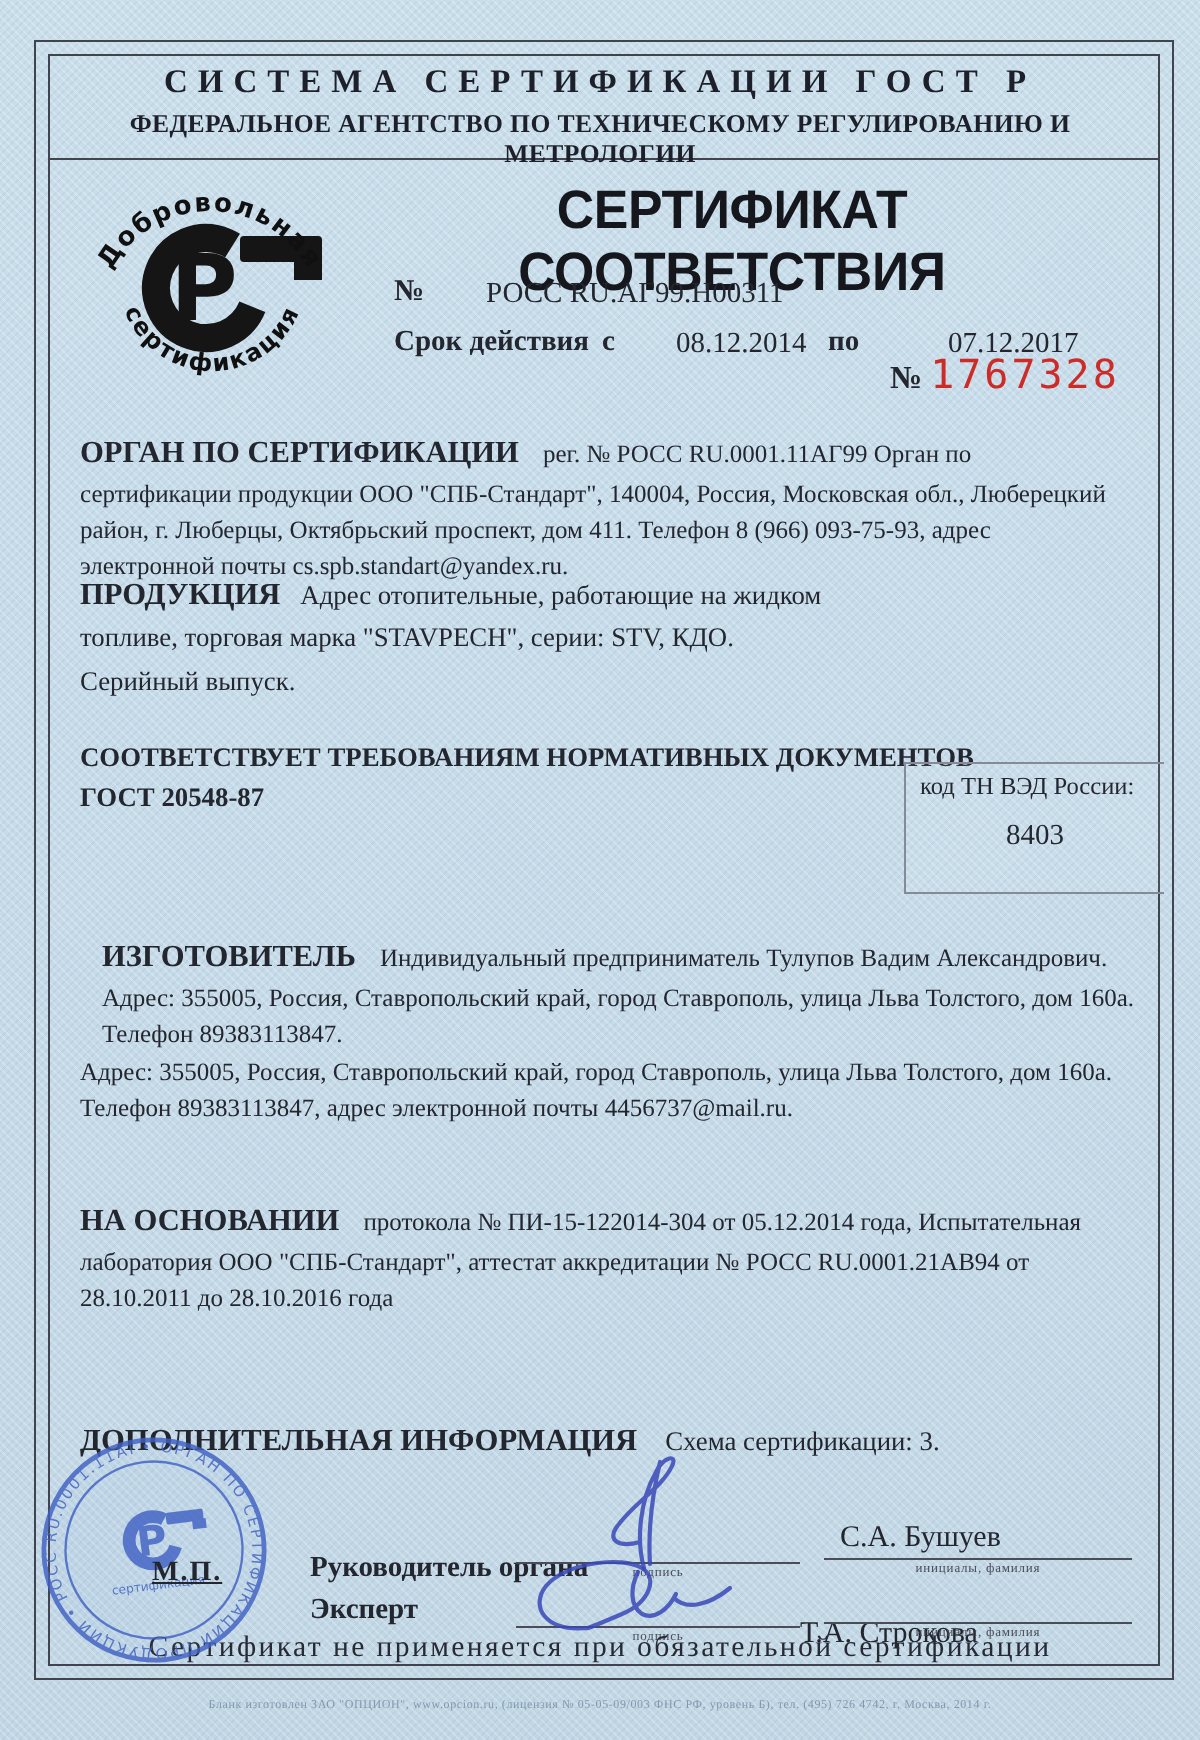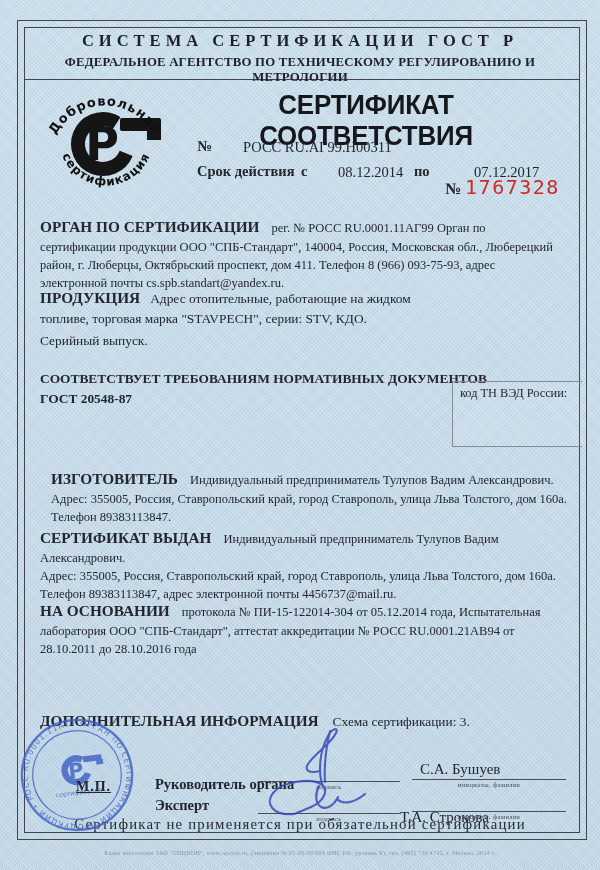--- a/index.html
+++ b/index.html
@@ -135,30 +135,30 @@
     <p style="margin:0;"><span class="lbl">ПРОДУКЦИЯ</span><span>Адрес отопительные, работающие на жидком топливе, торговая марка "STAVPECH", серии: STV, КДО.</span></p>
     <div class="prod-line2">Серийный выпуск.</div>
   </div>
 
 
   <div class="abs conf1">СООТВЕТСТВУЕТ ТРЕБОВАНИЯМ НОРМАТИВНЫХ ДОКУМЕНТОВ</div>
   <div class="abs conf2">ГОСТ 20548-87</div>
 
   <div class="abs code-box box-tnved">
     <div class="clbl">код ТН ВЭД России:</div>
+    <div class="cval">8403</div>
   </div>
 
   <div class="abs sec sec-man">
     <p style="margin:0;"><span class="lbl">ИЗГОТОВИТЕЛЬ</span><span>Индивидуальный предприниматель Тулупов Вадим Александрович.</span></p>
     <div>Адрес: 355005, Россия, Ставропольский край, город Ставрополь, улица Льва Толстого, дом 160а.</div>
     <div>Телефон 89383113847.</div>
   </div>
 
   <div class="abs sec sec-iss">
-    <p style="margin:0;"><span class="lbl">СЕРТИФИКАТ ВЫДАН</span><span>Индивидуальный предприниматель Тулупов Вадим Александрович.</span></p>
     <div>Адрес: 355005, Россия, Ставропольский край, город Ставрополь, улица Льва Толстого, дом 160а.</div>
     <div>Телефон 89383113847, адрес электронной почты 4456737@mail.ru.</div>
   </div>
 
   <p class="abs sec sec-bas"><span class="lbl">НА ОСНОВАНИИ</span><span>протокола № ПИ-15-122014-304 от 05.12.2014 года, Испытательная лаборатория ООО "СПБ-Стандарт", аттестат аккредитации № РОСС RU.0001.21АВ94 от 28.10.2011 до 28.10.2016 года</span></p>
 
   <p class="abs sec sec-add"><span class="lbl">ДОПОЛНИТЕЛЬНАЯ ИНФОРМАЦИЯ</span><span>Схема сертификации: 3.</span></p>
 
   <svg class="abs stamp" viewBox="0 0 120 120">
     <defs>

